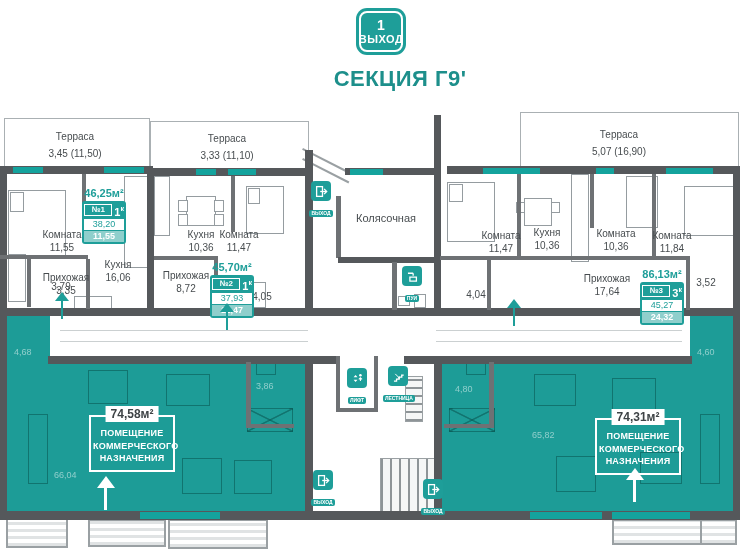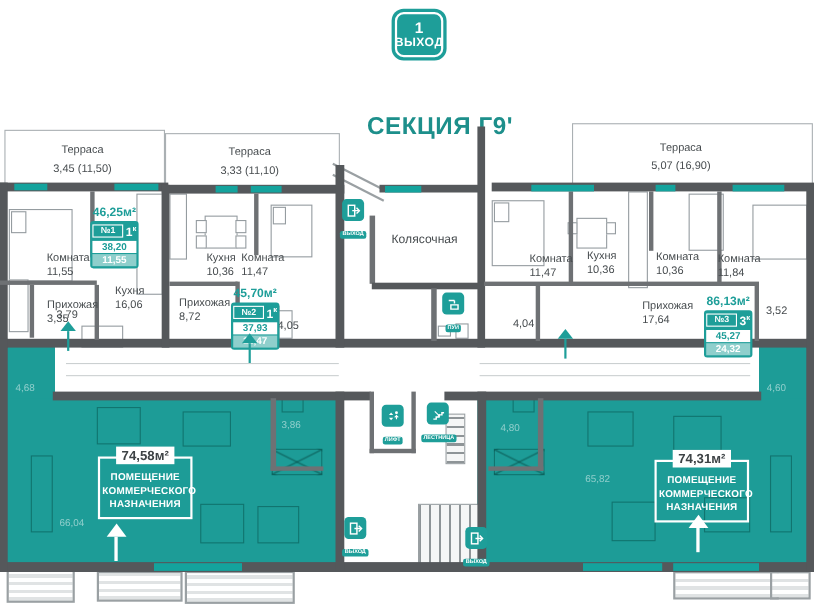--- a/index.html
+++ b/index.html
@@ -19,36 +19,36 @@
   .stairsV{position:absolute;border:1px solid #9AA0A3;background:repeating-linear-gradient(90deg,#8E9497 0 2px,#F5F6F6 2px 9px);}
   .hatch{position:absolute;border:2px solid #9AA0A3;background:repeating-linear-gradient(0deg,#E0E3E4 0 3px,#fff 3px 7px);}
   .diag{position:absolute;height:2px;background:#9AA0A3;transform-origin:0 0;transform:rotate(27deg);}
   
   .furn{position:absolute;border:1.5px solid #959CA0;background:#fff;}
   .tfurn{position:absolute;border:1.5px solid rgba(8,84,79,.55);}
   .xbox{position:absolute;border:1.5px solid rgba(8,84,79,.55);
         background:linear-gradient(to top right,transparent 47%,rgba(8,84,79,.55) 49% 51%,transparent 53%),
                    linear-gradient(to bottom right,transparent 47%,rgba(8,84,79,.55) 49% 51%,transparent 53%);}
   
-  .rlabel{position:absolute;transform:translateX(-50%);text-align:left;color:#474C4F;
+  .rlabel{position:absolute;transform:translateX(-50%);text-align:center;color:#474C4F;
           font-size:10px;line-height:1.25;white-space:nowrap;}
   .tlabel{position:absolute;transform:translateX(-50%);text-align:center;color:#474C4F;
           font-size:10px;white-space:nowrap;}
   .tlabel .ar{margin-top:6px;}
   .room-name-big{position:absolute;transform:translateX(-50%);color:#474C4F;font-size:11px;white-space:nowrap;}
   .faint{position:absolute;color:rgba(255,255,255,.5);font-size:9px;white-space:nowrap;}
   
   .badge{position:absolute;width:56px;text-align:center;}
   .badge-title{color:#1E9E99;font-weight:bold;font-size:11px;margin-bottom:2px;white-space:nowrap;}
   .badge-box{background:#1E9E99;border-radius:3px;padding:2px 2px;width:44px;margin:0 auto;box-sizing:border-box;}
   .badge-r1{display:flex;align-items:center;gap:2px;}
   .badge-num{border:1px solid #fff;color:#fff;font-size:8px;font-weight:bold;padding:0 2px;flex:1;line-height:10px;}
   .badge-rc{color:#fff;font-weight:bold;font-size:11px;line-height:11px;}
   .badge-rc sup{font-size:7px;}
-  .badge-a{background:#fff;color:#1E9E99;font-size:9px;font-weight:bold;margin-top:1px;line-height:11px;}
+  .badge-a{background:#fff;color:#1E9E99;font-size:9px;font-weight:normal;margin-top:1px;line-height:11px;}
   .badge-l{background:rgba(255,255,255,.5);color:#fff;font-size:9px;font-weight:bold;margin-top:1px;line-height:11px;}
   
   .comm{position:absolute;}
   .comm-outline{border:2px solid #fff;padding:10px 2px 5px;text-align:center;}
   .comm-area{position:absolute;top:-9px;left:50%;transform:translateX(-50%);background:#fff;color:#3E4346;
              font-weight:bold;font-size:12px;padding:1px 5px;white-space:nowrap;}
   .comm-line{color:#fff;font-weight:bold;font-size:9px;line-height:1.4;letter-spacing:.2px;white-space:nowrap;}
   
   .ticon{position:absolute;width:30px;text-align:center;}
   .ticon-box{width:20px;height:20px;background:#1E9E99;border-radius:4px;margin:0 auto;
@@ -61,21 +61,21 @@
   .arr .stem{width:2px;margin:0 auto;}
   .arr.big .head{border-left-width:9px;border-right-width:9px;}
   .arr.big .stem{width:3px;}
   
   .floor-badge{position:absolute;left:356px;top:8px;width:50px;height:47px;background:#1E9E99;border-radius:11px;}
   .floor-badge-inner{position:absolute;inset:3px;border:2px solid #fff;border-radius:8px;
                      display:flex;flex-direction:column;align-items:center;justify-content:center;color:#fff;font-weight:bold;}
   .fb-num{font-size:14px;line-height:15px;}
   .fb-lbl{font-size:11px;line-height:13px;letter-spacing:.5px;}
   .section-title{position:absolute;left:290px;top:66px;width:220px;text-align:center;color:#1D8F8B;
-                 font-weight:bold;font-size:22px;letter-spacing:.5px;white-space:nowrap;margin-top:36px;}
+                 font-weight:bold;font-size:22px;letter-spacing:.5px;white-space:nowrap;}
 </style>
 </head>
 <body>
 
 <div class="canvas">
 
   <div class="floor-badge">
     <div class="floor-badge-inner">
       <div class="fb-num">1</div>
       <div class="fb-lbl">ВЫХОД</div>

